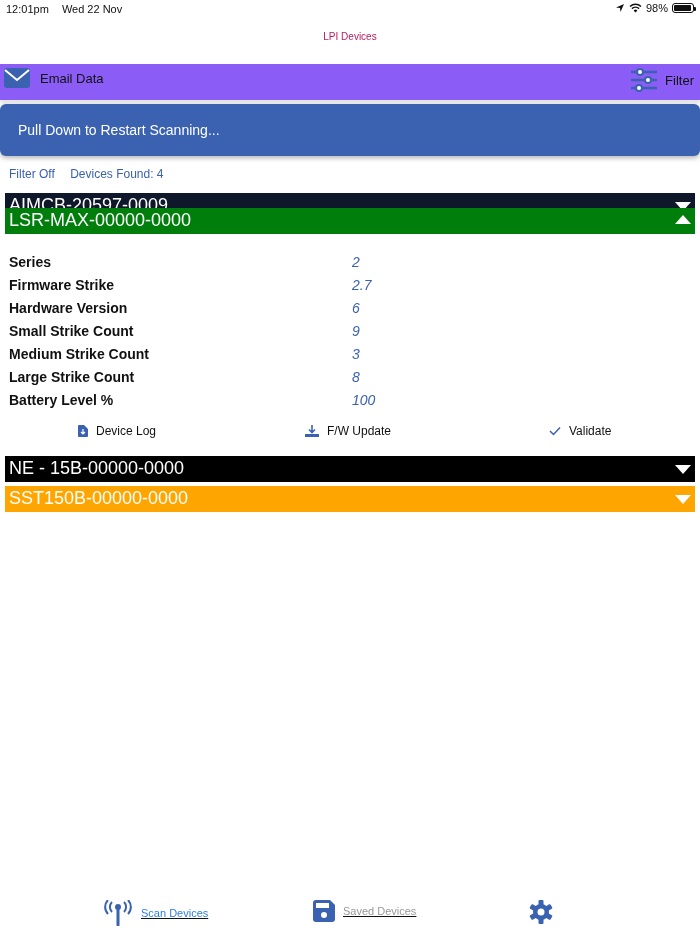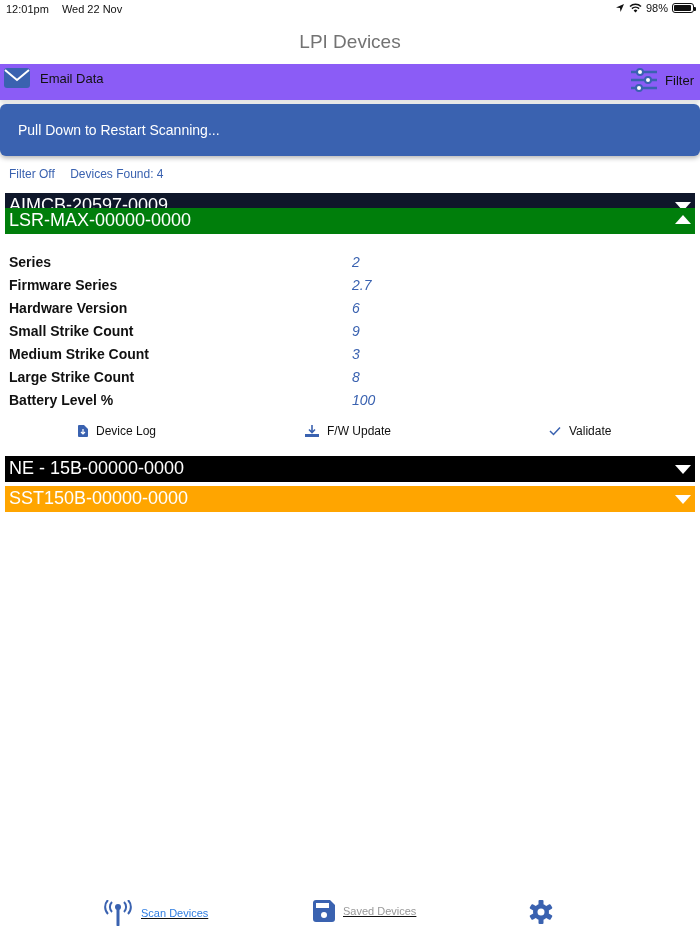--- a/index.html
+++ b/index.html
@@ -7,21 +7,21 @@
     body { font-family: "Liberation Sans", "DejaVu Sans", sans-serif; color: #111; position: relative; }
 
     .status-bar { position: absolute; top: 0; left: 0; right: 0; height: 18px; font-size: 11px; color: #111; }
     .status-left { position: absolute; left: 6px; top: 3px; }
     .status-left span { margin-right: 10px; }
     .status-right { position: absolute; right: 6px; top: 2px; display: flex; align-items: center; gap: 4px; }
     .battery { width: 22px; height: 10px; border: 1px solid #111; border-radius: 3px; padding: 1px; position: relative; }
     .battery::after { content: ""; position: absolute; right: -3px; top: 3px; width: 2px; height: 4px; background: #111; border-radius: 0 1px 1px 0; }
     .battery-fill { width: 95%; height: 100%; background: #111; border-radius: 1px; }
 
-    .nav-title { position: absolute; top: 31px; left: 0; right: 0; text-align: center; font-size: 19px; font-weight: 500; color: #737373; }
+    .nav-title { position: absolute; top: 31px; left: 0; right: 0; text-align: center; font-size: 10px; font-weight: 500; color: #be185d; }
 
     .toolbar { position: absolute; top: 64px; left: 0; right: 0; height: 36px; background: #8b5cf6; box-shadow: 0 3px 4px rgba(0,0,0,0.12); }
     .email-btn { position: absolute; left: 4px; top: 4px; display: flex; align-items: center; gap: 10px; cursor: pointer; }
     .email-btn span.label { font-size: 13px; color: #111; }
     .filter-btn { position: absolute; right: 6px; top: 4px; display: flex; align-items: center; gap: 8px; cursor: pointer; text-align: right; }
     .filter-btn span.label { font-size: 13px; color: #111; }
 
     .scan-banner { position: absolute; top: 104px; left: 0; width: 700px; height: 52px; background: #3a62b0; border-radius: 6px; box-shadow: 0 2px 5px rgba(0,0,0,0.3); color: #fff; font-size: 14px; padding: 18px 0 0 18px; }
 
     .filter-info { position: absolute; top: 167px; left: 9px; font-size: 12px; color: #3a62b0; }
@@ -107,21 +107,21 @@
   <span>LSR-MAX-00000-0000</span>
   <span class="chev up"></span>
 </div>
 
 <div class="details">
   <div class="detail-row">
     <span class="k">Series</span>
     <span class="v">2</span>
   </div>
   <div class="detail-row">
-    <span class="k">Firmware Series</span>
+    <span class="k">Firmware Strike</span>
     <span class="v">2.7</span>
   </div>
   <div class="detail-row">
     <span class="k">Hardware Version</span>
     <span class="v">6</span>
   </div>
   <div class="detail-row">
     <span class="k">Small Strike Count</span>
     <span class="v">9</span>
   </div>

